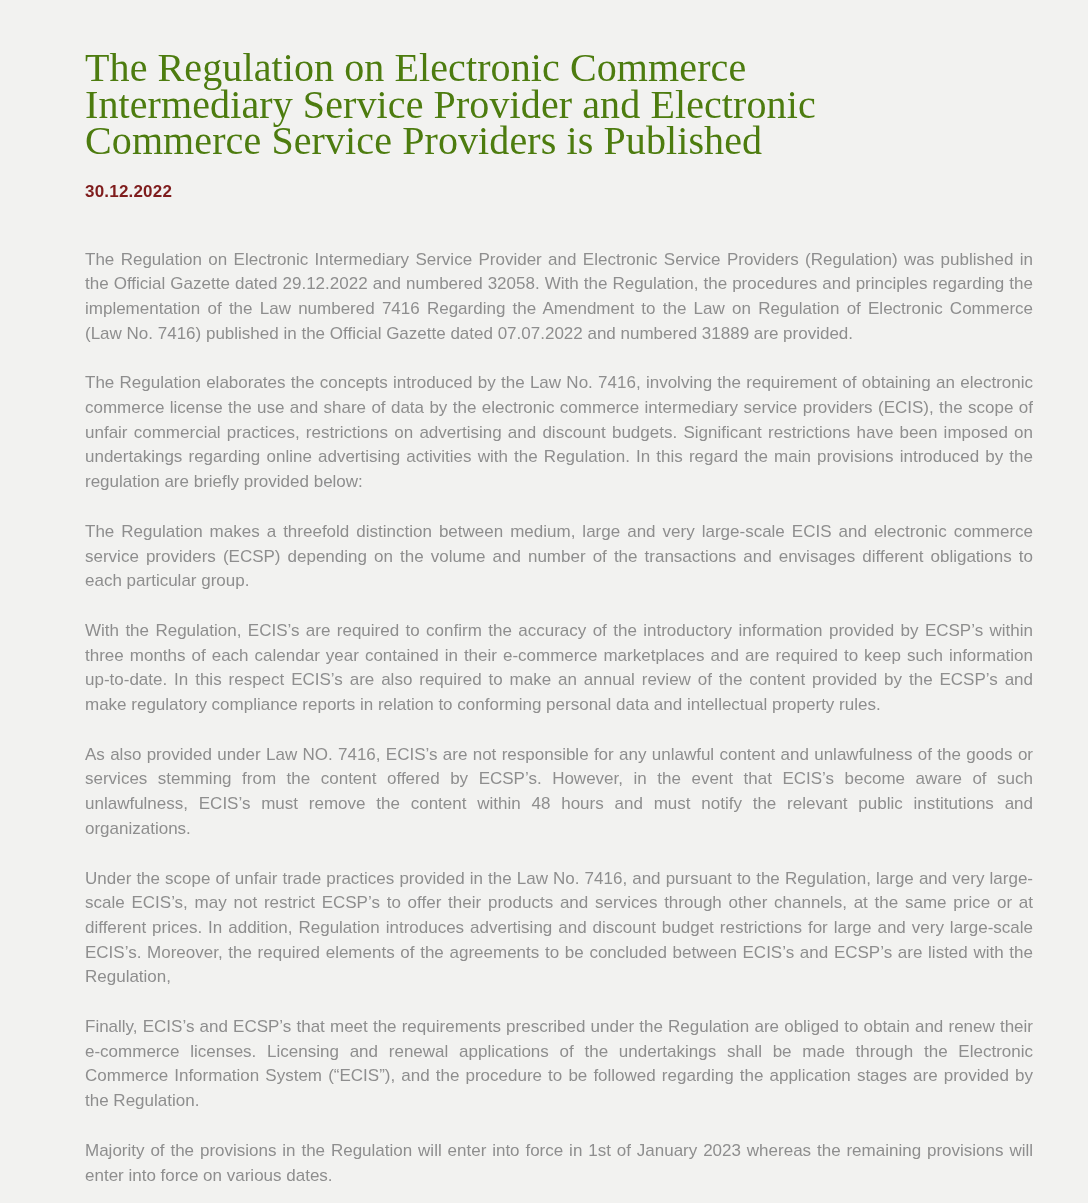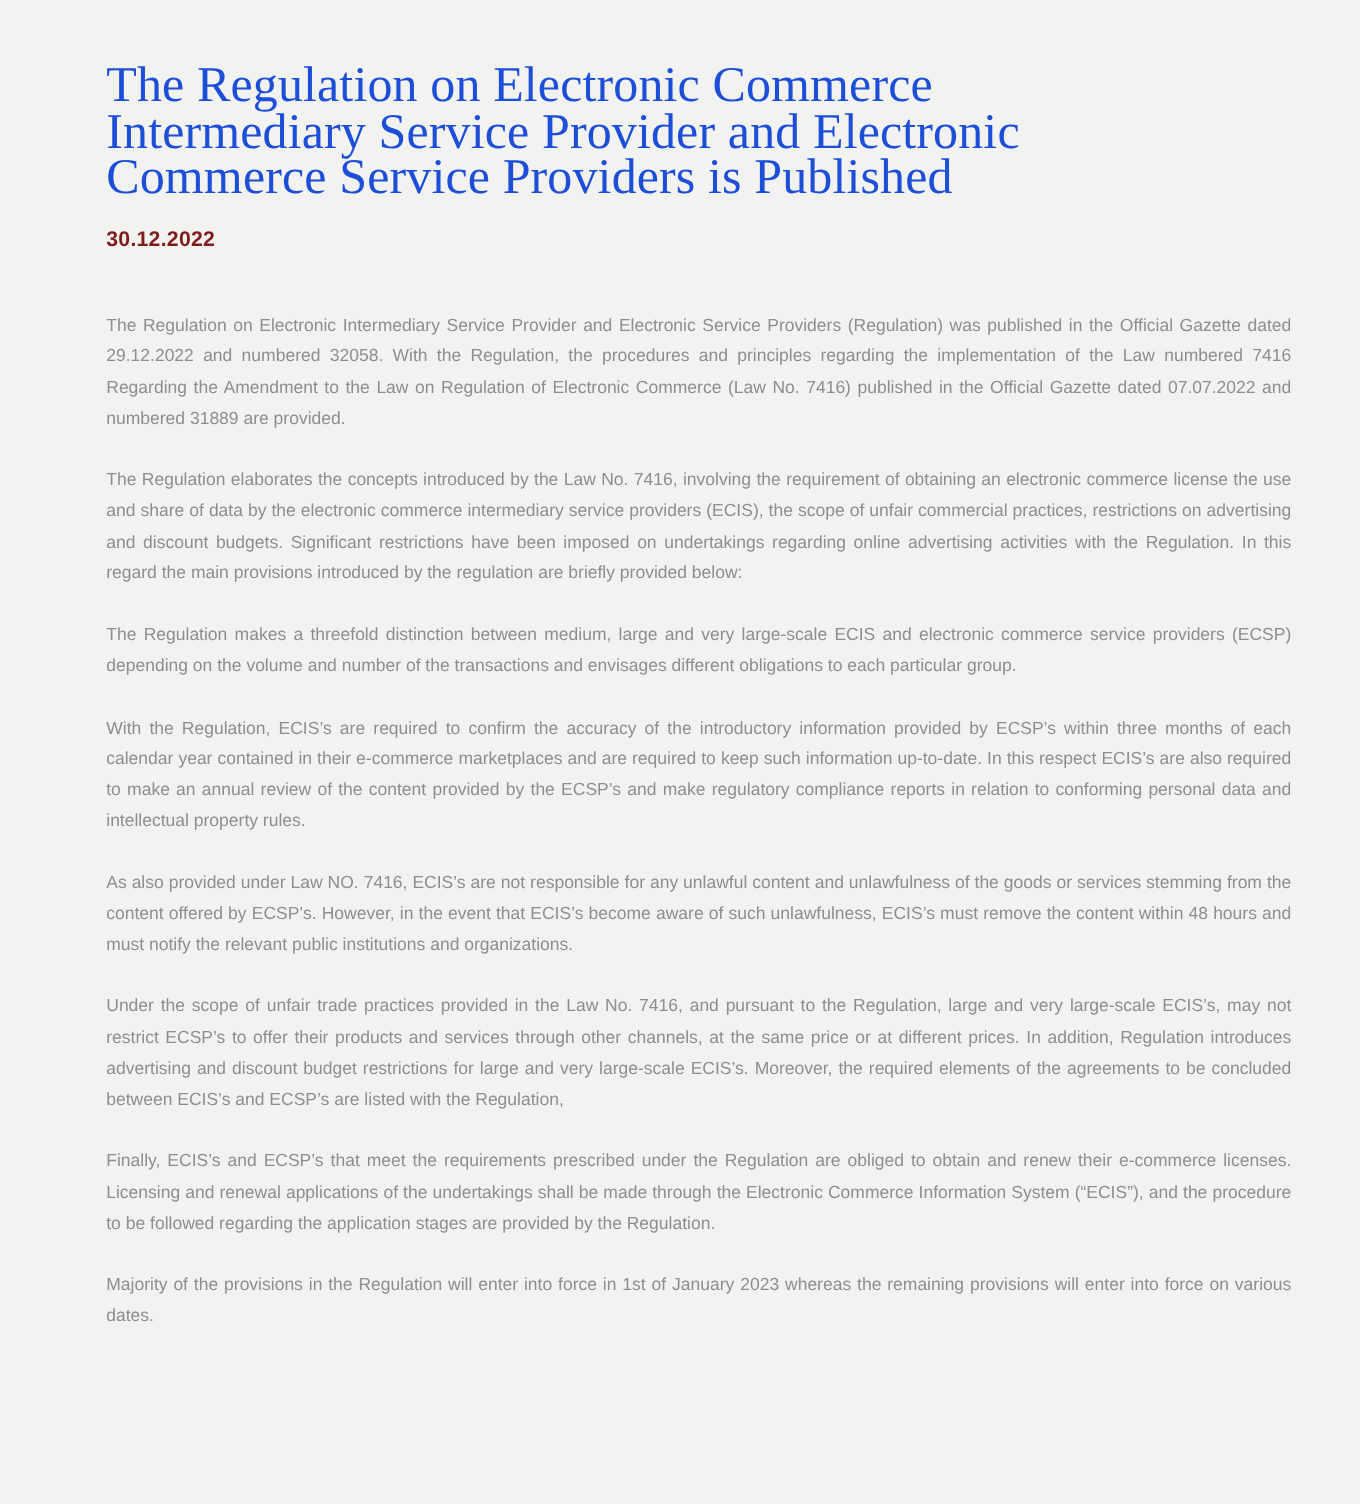--- a/index.html
+++ b/index.html
@@ -22,42 +22,42 @@
   }
   .article-header {
     margin: 0;
     padding: 0;
   }
   .article-title {
     font-family: "Liberation Serif", "DejaVu Serif", serif;
     font-size: 40px;
     line-height: 36.5px;
     font-weight: 400;
-    color: #1d4ed8;
+    color: #4d7c0f;
     letter-spacing: 0.1px;
     margin: 0;
     padding: 0;
     max-width: 830px;
   }
   .article-date {
     font-family: "Liberation Sans", sans-serif;
     font-size: 17px;
     font-weight: 700;
     color: #7f1d1d;
     letter-spacing: 0.2px;
     margin: 22px 0 0 0;
     padding: 0;
   }
   .article-body {
     margin-top: 46px;
     width: 948px;
   }
   .article-paragraph {
     font-family: "Liberation Sans", sans-serif;
-    font-size: 14px;
+    font-size: 17px;
     line-height: 24.7px;
     color: #8e8e8e;
     text-align: justify;
     text-justify: inter-word;
     margin: 0 0 25px 0;
     padding: 0;
     -webkit-hyphens: none;
     hyphens: none;
   }
   .article-paragraph:last-child {

